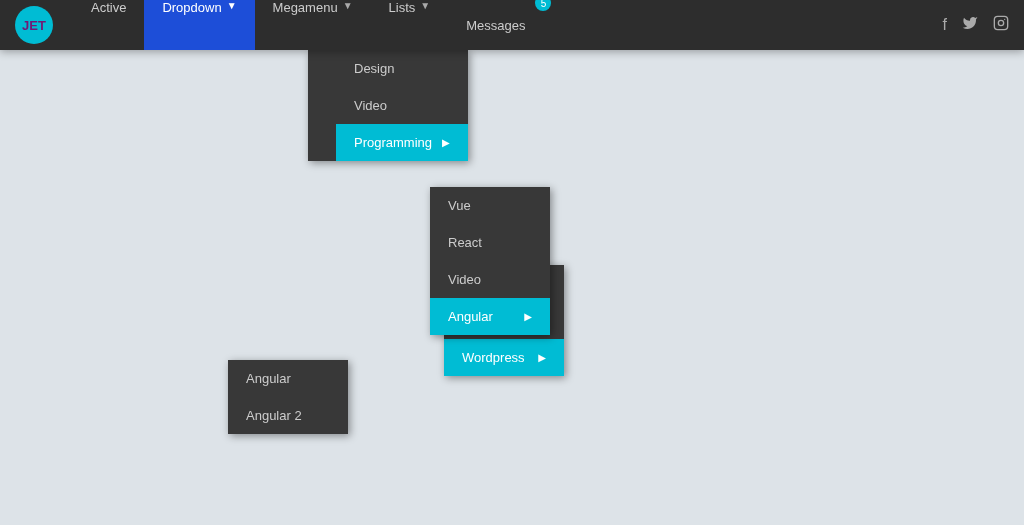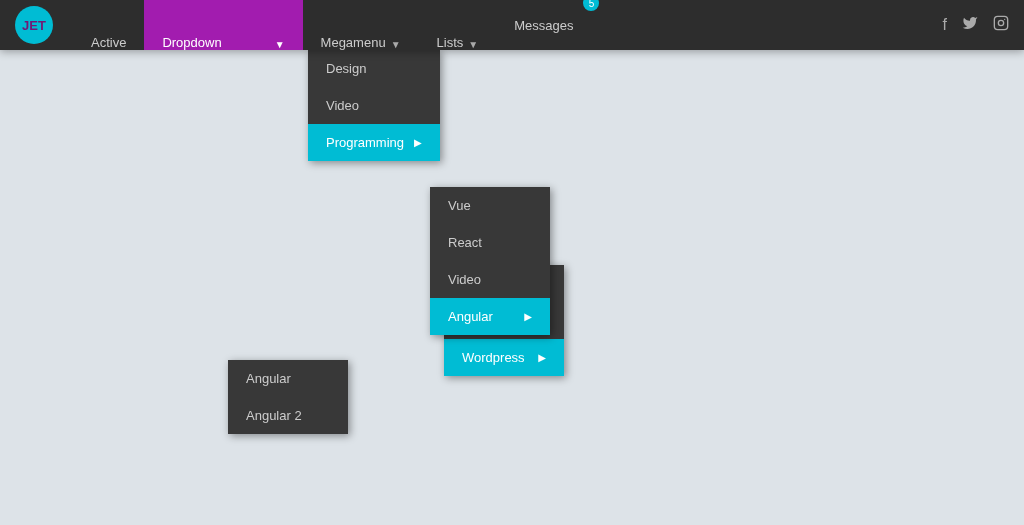--- a/index.html
+++ b/index.html
@@ -42,33 +42,32 @@
 
     .nav-items {
       display: flex;
       align-items: stretch;
       height: 100%;
       flex: 1;
     }
 
     .nav-item {
       display: flex;
-      align-items: flex-end;
+      align-items: flex-start;
       padding: 0 18px;
       color: #ccc;
       cursor: pointer;
       height: 100%;
       font-size: 13px;
       position: relative;
     }
 
     .nav-item.active-tab {
-      background-color: #a21caf;
-      color: white;
-      gap: 48px;
+      background-color: #1d4ed8;
+      color: white;
     }
 
     .nav-item .chevron {
       margin-left: 5px;
       font-size: 10px;
       color: #aaa;
     }
 
     .nav-item.active-tab .chevron {
       color: white;
@@ -110,20 +109,21 @@
 
     
     .dropdown-level1 {
       position: absolute;
       top: 50px;
       left: 308px;
       background-color: #383838;
       min-width: 120px;
       z-index: 90;
       box-shadow: 2px 2px 8px rgba(0,0,0,0.4);
+      padding-left: 28px;
     }
 
     .dropdown-level2-programming {
       position: absolute;
       top: 167px;
       left: 430px;
       background-color: #383838;
       min-width: 120px;
       z-index: 89;
       box-shadow: 2px 2px 8px rgba(0,0,0,0.4);

